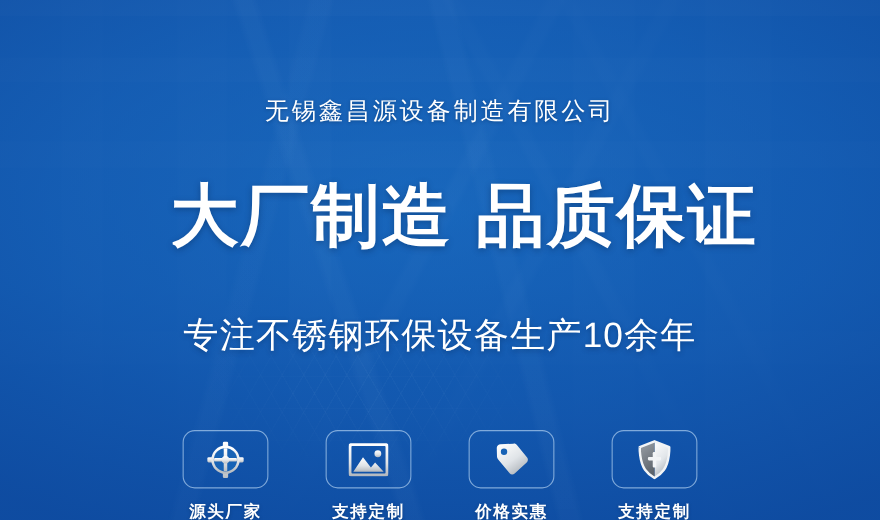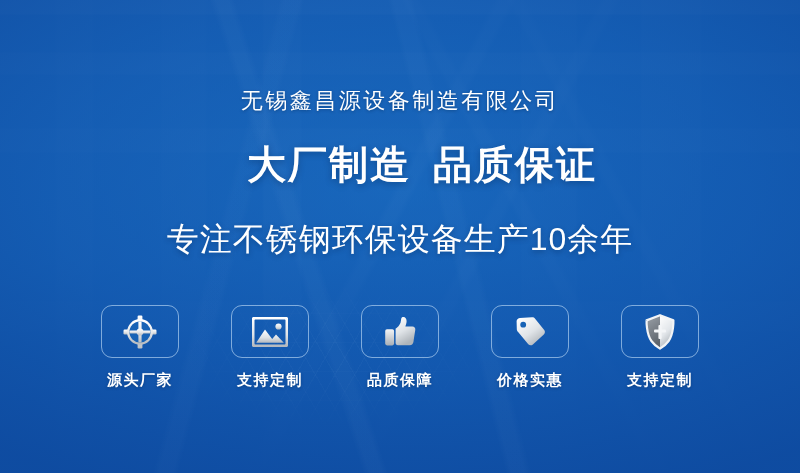--- a/index.html
+++ b/index.html
@@ -84,36 +84,37 @@
 
   
   .content {
     position: relative;
     z-index: 5;
     width: 800px;
     height: 473px;
     display: flex;
     flex-direction: column;
     align-items: center;
+    gap: 21px;
   }
 
   .company-name {
     margin-top: 90px;
     font-size: 22px;
     line-height: 1;
     color: #ffffff;
     letter-spacing: 2.5px;
     font-weight: 400;
     text-shadow: 0 1px 3px rgba(4,40,85,0.45);
     white-space: nowrap;
   }
 
   .headline {
     margin-top: 33px;
-    font-size: 39px;
+    font-size: 62px;
     line-height: 1;
     color: #ffffff;
     font-weight: 700;
     letter-spacing: 2px;
     text-shadow: 0 2px 6px rgba(4,38,82,0.40);
     white-space: nowrap;
     margin-left: 44px;
   }
   .headline .gap { display:inline-block; width: 22px; }
 
@@ -225,40 +226,20 @@
               </linearGradient>
             </defs>
             <rect x="1" y="1" width="34" height="28" rx="2.2" fill="none" stroke="url(#sil2)" stroke-width="3"></rect>
             <circle cx="26.5" cy="9.5" r="3.1" fill="url(#sil2)"></circle>
             <path d="M4.2 25.8 L13 12.6 L20.2 22 L24 17.4 L31.8 25.8 Z" fill="url(#sil2)"></path>
           </svg>
         </div>
         <div class="feature-label">支持定制</div>
       </div>
 
-      <div class="feature">
-        <div class="icon-box">
-          <svg width="34" height="34" viewBox="0 0 34 34">
-            <defs>
-              <linearGradient id="sil3" x1="0" y1="0" x2="0.4" y2="1">
-                <stop offset="0" stop-color="#ffffff"></stop>
-                <stop offset="0.55" stop-color="#dfe3e7"></stop>
-                <stop offset="1" stop-color="#aeb4ba"></stop>
-              </linearGradient>
-              <linearGradient id="sil3b" x1="0" y1="0" x2="0" y2="1">
-                <stop offset="0" stop-color="#f2f4f6"></stop>
-                <stop offset="1" stop-color="#a9afb6"></stop>
-              </linearGradient>
-            </defs>
-            <path d="M12.6 13.8 C12.6 13.8 16.4 11.4 17.6 7.6 C18.3 5.3 17.8 2.6 19.7 2.1 C21.9 1.5 23.6 3.3 23.6 6.1 C23.6 8.6 22.4 11.5 22.4 11.5 L29.4 11.5 C31.3 11.5 32.6 12.9 32.3 14.7 L30.4 26.9 C30.1 28.9 28.6 30.2 26.7 30.2 L14.9 30.2 C13.5 30.2 12.6 29.3 12.6 28.1 Z" fill="url(#sil3)"></path>
-            <rect x="2.2" y="14.2" width="8.9" height="16.2" rx="1.8" fill="url(#sil3b)"></rect>
-          </svg>
-        </div>
-        <div class="feature-label">品质保障</div>
-      </div>
 
       <div class="feature">
         <div class="icon-box">
           <svg width="34" height="32" viewBox="0 0 34 32">
             <defs>
               <linearGradient id="sil4" x1="0.1" y1="0" x2="0.8" y2="1">
                 <stop offset="0" stop-color="#ffffff"></stop>
                 <stop offset="0.55" stop-color="#e0e4e8"></stop>
                 <stop offset="1" stop-color="#a9afb5"></stop>
               </linearGradient>

